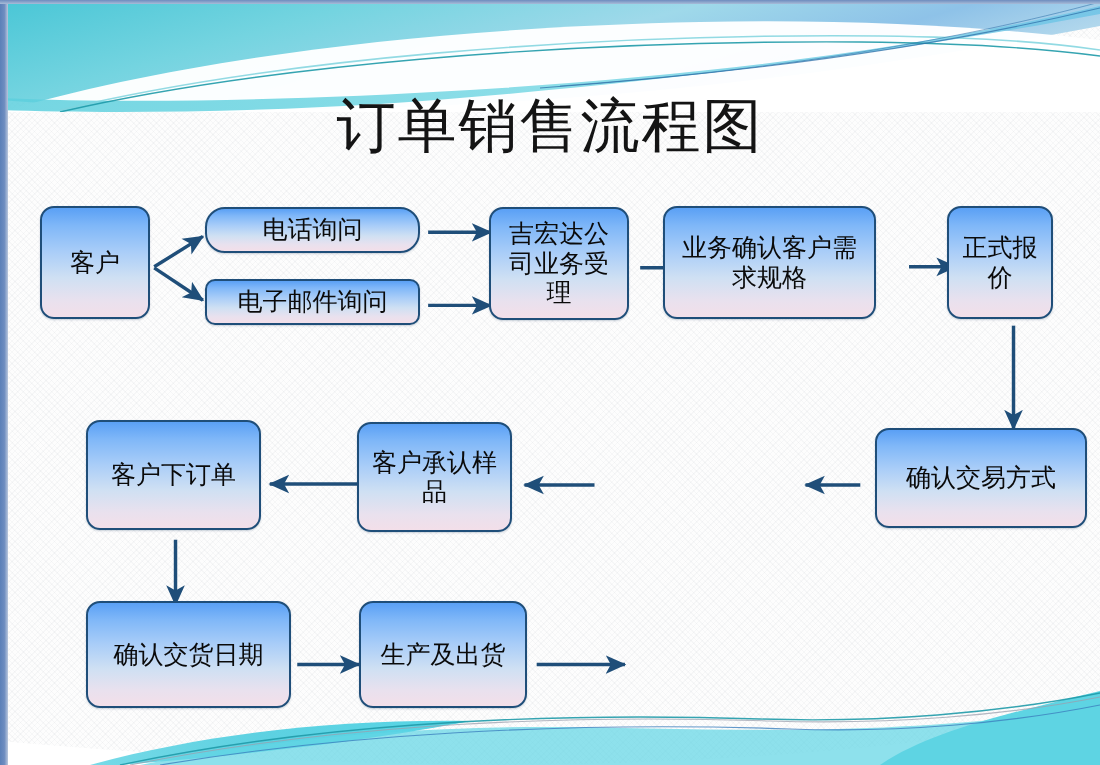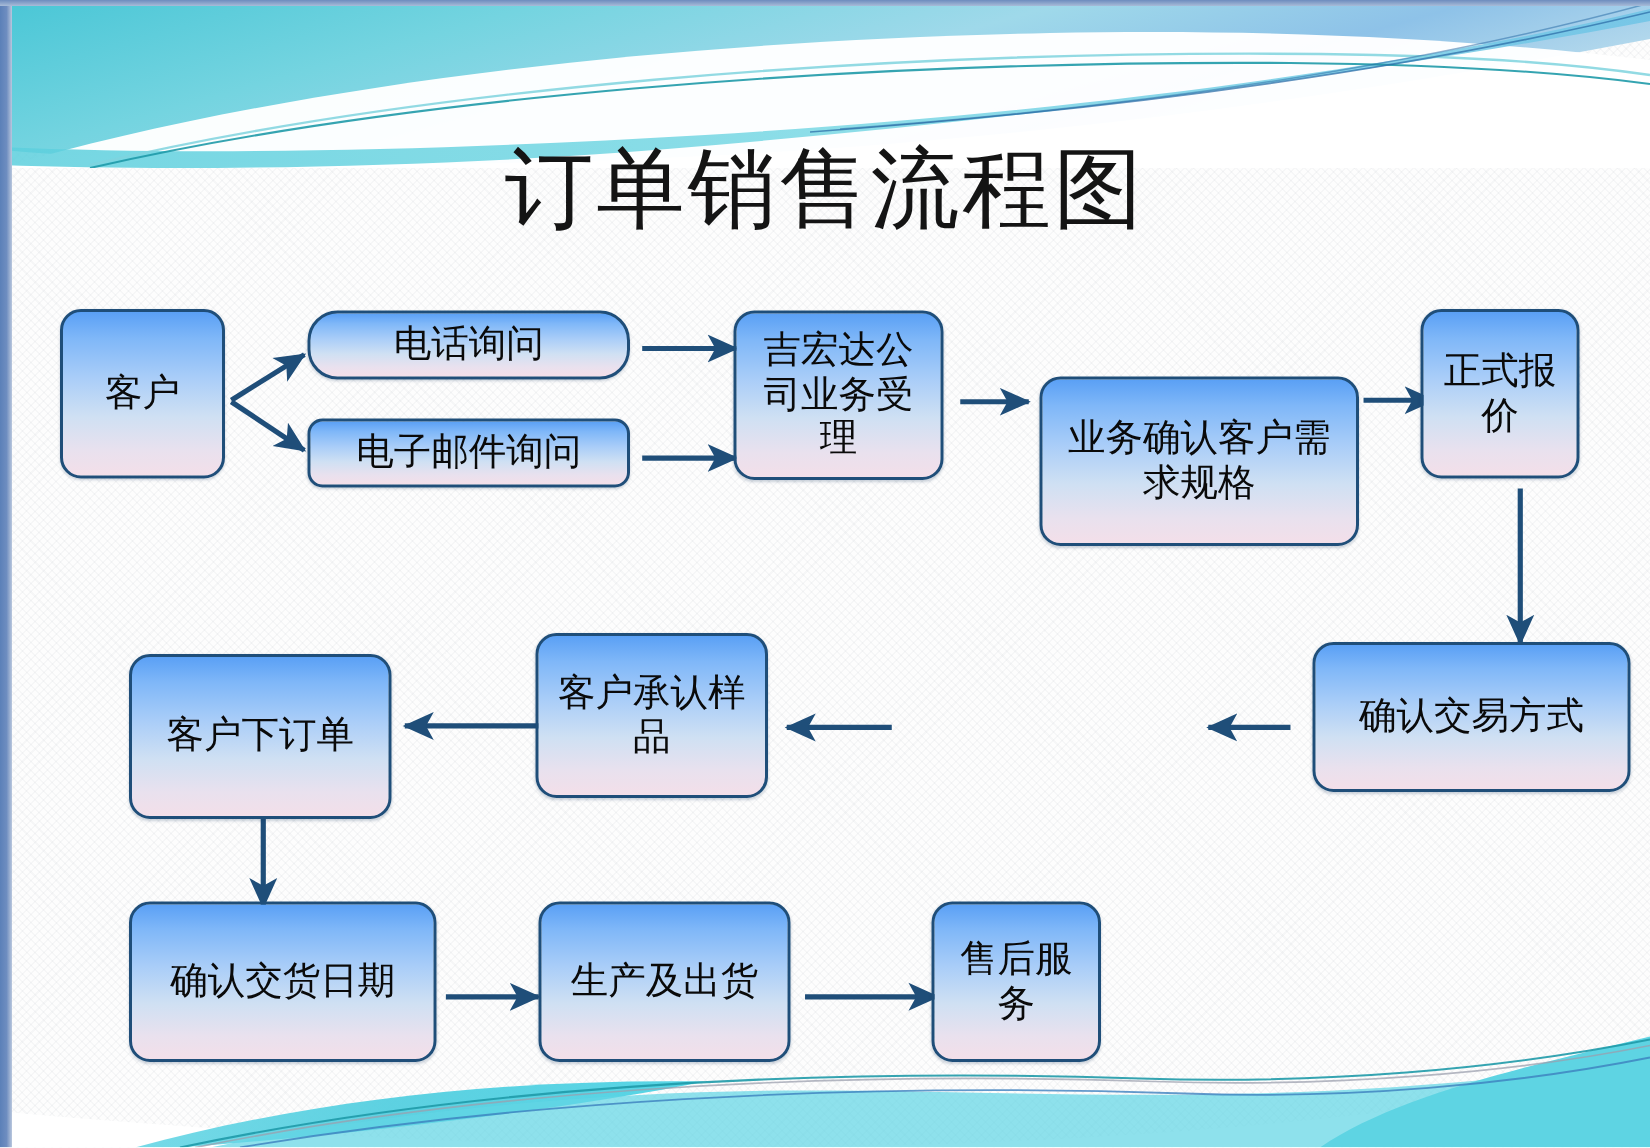--- a/index.html
+++ b/index.html
@@ -156,40 +156,37 @@
     </div>
   <div class="node" style="left:205px;top:207px;width:215px;height:46px;border-radius:20px;">
       <span>电话询问</span>
     </div>
   <div class="node" style="left:205px;top:279px;width:215px;height:46px;border-radius:10px;text-align:right;">
       <span>电子邮件询问</span>
     </div>
   <div class="node" style="left:489px;top:207px;width:140px;height:113px;">
       <span>吉宏达公司业务受理</span>
     </div>
-  <div class="node" style="left:693px;top:206px;width:213px;height:113px;margin-top:45px;">
+  <div class="node" style="left:663px;top:206px;width:213px;height:113px;">
       <span>业务确认客户需求规格</span>
     </div>
   <div class="node" style="left:947px;top:206px;width:106px;height:113px;text-align:center;">
       <span>正式报价</span>
     </div>
 
   <div class="node" style="left:851px;top:428px;width:212px;height:100px;margin-left:24px;">
       <span>确认交易方式</span>
     </div>
   <div class="node" style="left:357px;top:422px;width:155px;height:110px;">
       <span>客户承认样品</span>
     </div>
-  <div class="node" style="left:86px;top:420px;width:175px;height:110px;margin-top:16px;">
+  <div class="node" style="left:86px;top:420px;width:175px;height:110px;">
       <span>客户下订单</span>
     </div>
 
   <div class="node" style="left:86px;top:601px;width:205px;height:107px;">
       <span>确认交货日期</span>
     </div>
   <div class="node" style="left:359px;top:601px;width:168px;height:107px;">
       <span>生产及出货</span>
     </div>
-  <div class="node" style="left:621px;top:601px;width:113px;height:107px;">
-      <span>售后服务</span>
-    </div>
 
 </div>
 
 </body></html>

